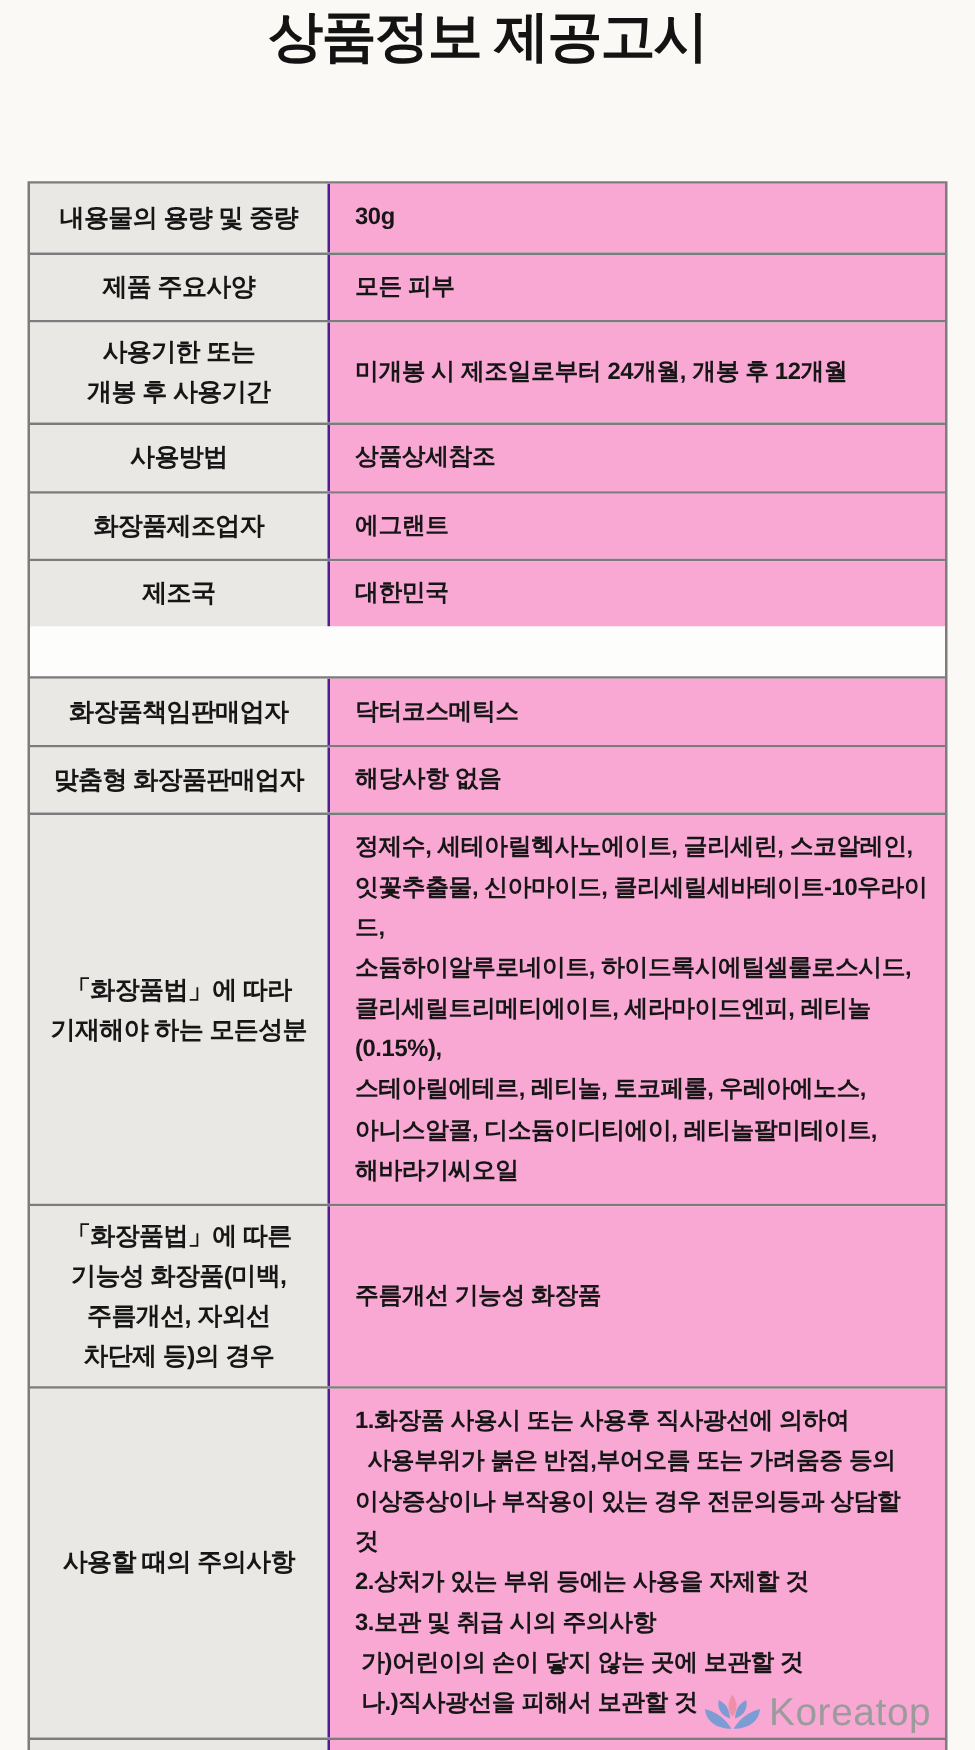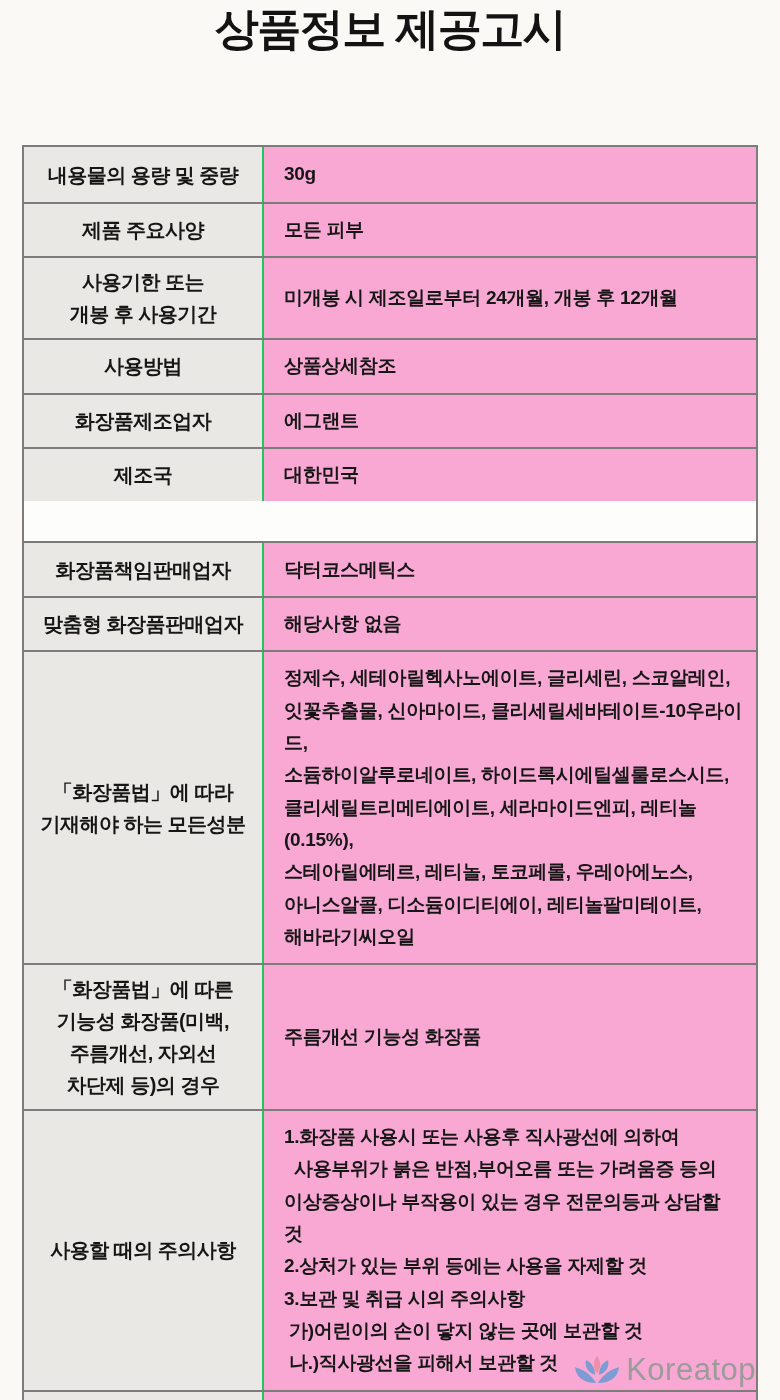--- a/index.html
+++ b/index.html
@@ -17,21 +17,21 @@
   .info-table{
     position:absolute;left:22px;top:145px;width:736px;
     border:2px solid #7c7c7c;background:#fdfdfc;
     box-sizing:border-box;
     display:flex;flex-direction:column;
   }
   .row{display:flex;border-top:2px solid #7c7c7c;box-sizing:border-box;}
   .row:first-child{border-top:none;}
   .label-cell{
     flex:0 0 240px;width:240px;box-sizing:border-box;
-    background:#e9e8e5;border-right:2px solid #22c55e;
+    background:#e9e8e5;border-right:2px solid #4c1d95;
     display:flex;align-items:center;justify-content:center;
     text-align:center;
     font-size:20px;font-weight:700;letter-spacing:-0.5px;
     line-height:1.6;white-space:pre-line;
     padding:8px 10px;color:#161616;
   }
   .value-cell{
     flex:1;box-sizing:border-box;
     display:flex;align-items:center;
     font-size:19px;font-weight:700;letter-spacing:-0.3px;
@@ -47,21 +47,21 @@
   .row:nth-child(5){min-height:48px;}
   .row:nth-child(6){min-height:50px;}
   .row:nth-child(7){min-height:55px;margin-top:40px;}
   .row:nth-child(8){min-height:52px;}
   .row:nth-child(9){min-height:225px;}
   .row:nth-child(10){min-height:128px;}
   .row:nth-child(11){min-height:238px;}
   .row:nth-child(12){min-height:78px;}
   .row:nth-child(13){min-height:81px;}
   .footer-brand{
-    position:absolute;right:24px;top:1352px;
+    position:absolute;right:35px;top:1352px;
     display:flex;align-items:center;gap:6px;
   }
   .brand-name{
     font-size:31px;color:#9b9b9b;letter-spacing:0.5px;font-weight:400;
   }
   .lotus{width:46px;height:32px;display:block;}
 </style>
 </head>
 <body>
 

